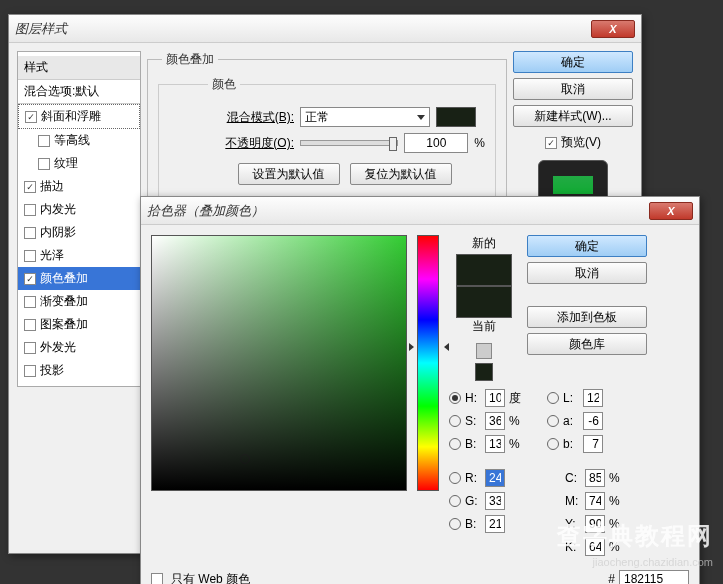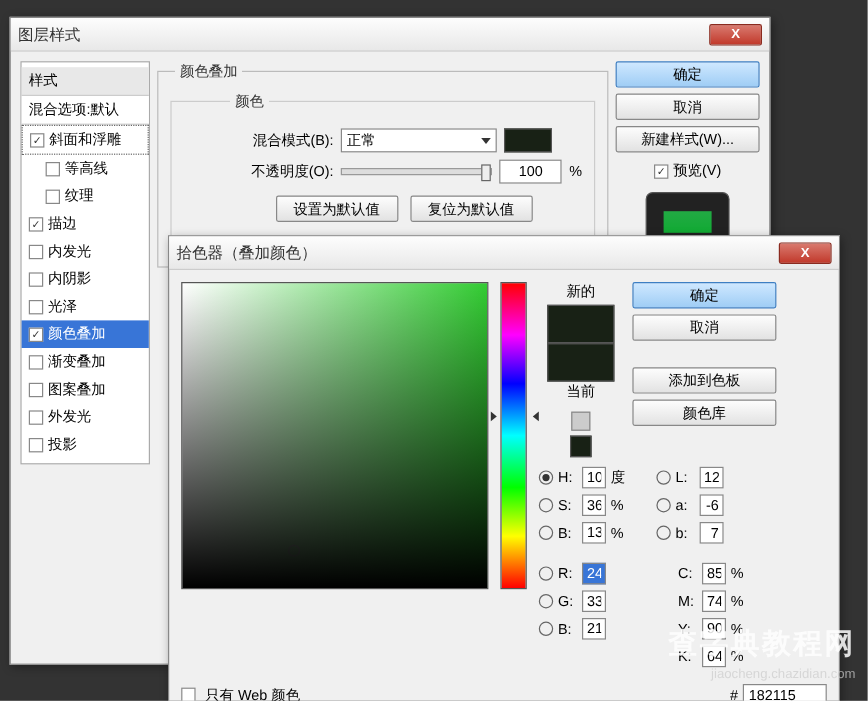--- a/index.html
+++ b/index.html
@@ -1,40 +1,40 @@
 <!DOCTYPE html>
 <html><head>
 <meta charset="utf-8">
 <style>
 *{box-sizing:border-box;margin:0;padding:0;font-family:"Microsoft YaHei","SimSun",sans-serif;font-size:12px;}
 body{background:#333;width:723px;height:584px;position:relative;overflow:hidden;}
 .watermark1{position:absolute;right:10px;bottom:32px;color:#fff;font-size:24px;font-weight:bold;opacity:0.85;letter-spacing:2px;}
 .watermark2{position:absolute;right:10px;bottom:16px;color:#ccc;font-size:11px;opacity:0.7;}
 .dialog{position:absolute;background:#f0f0f0;border:1px solid #888;box-shadow:2px 2px 8px rgba(0,0,0,0.4);}
-.titlebar{background:linear-gradient(#fdfdfd,#e8e8e8);height:28px;display:flex;align-items:center;padding:0 6px;border-bottom:1px solid #ccc;}
+.titlebar{background:linear-gradient(#fdfdfd,#e8e8e8);height:28px;display:flex;align-items:center;padding:0 6px;border-bottom:1px solid #ccc;font-style:italic;}
 .titlebar .title{flex:1;color:#333;font-size:13px;}
 .closebtn{width:44px;height:18px;background:linear-gradient(#d97a6f,#c1392b);border:1px solid #8a2a1f;border-radius:2px;display:flex;align-items:center;justify-content:center;color:#fff;font-weight:bold;font-size:11px;cursor:pointer;}
 .dlg-body{display:flex;padding:8px;gap:6px;}
-.styles-list{width:108px;background:#fff;border:1px solid #aaa;padding:4px 0;}
+.styles-list{width:124px;background:#fff;border:1px solid #aaa;padding:4px 0;}
 .styles-list .hdr{padding:3px 6px;background:#e8e8e8;border-bottom:1px solid #ccc;}
 .styles-list .row{padding:3px 4px 3px 6px;display:flex;align-items:center;gap:4px;}
 .styles-list .row.indent{padding-left:20px;}
 .styles-list .row.sel{background:#3875d7;color:#fff;}
 .styles-list .row.active{border:1px dotted #666;}
 .chk{width:12px;height:12px;border:1px solid #888;background:#fff;display:inline-flex;align-items:center;justify-content:center;font-size:9px;color:#333;}
 .fieldset{border:1px solid #bbb;padding:8px 10px 12px;margin-bottom:6px;}
 .legend{font-size:12px;padding:0 4px;margin-left:4px;color:#333;}
 .rowline{display:flex;align-items:center;gap:6px;margin:6px 0;}
-.lbl{text-align:right;width:90px;}
+.lbl{text-align:right;width:90px;text-decoration:underline;}
 .select{border:1px solid #888;background:#fff;height:20px;width:130px;padding:0 4px;display:flex;align-items:center;justify-content:space-between;}
 .tri{width:0;height:0;border-left:4px solid transparent;border-right:4px solid transparent;border-top:5px solid #333;}
 .swatch{width:40px;height:20px;border:1px solid #555;}
 .slider{flex:1;height:6px;background:#ddd;border:1px solid #999;position:relative;}
 .slider .thumb{position:absolute;top:-4px;width:8px;height:14px;background:#eee;border:1px solid #666;}
-.numbox{width:52px;height:20px;border:1px solid #888;background:#fff;text-align:center;padding:2px;}
+.numbox{width:64px;height:20px;border:1px solid #888;background:#fff;text-align:center;padding:2px;}
 .btn{height:22px;border:1px solid #888;background:linear-gradient(#fdfdfd,#e2e2e2);padding:0 14px;cursor:pointer;border-radius:2px;display:inline-flex;align-items:center;justify-content:center;}
 .btn.primary{background:linear-gradient(#cfe8ff,#9fcdf5);border:1px solid #3d7fc3;}
 .rightcol{width:120px;display:flex;flex-direction:column;gap:5px;align-items:stretch;}
 .rightcol .btn{width:100%;}
 .preview-chk{display:flex;align-items:center;gap:4px;justify-content:center;margin-top:2px;}
 .preview-box{width:70px;height:50px;background:#222;border:1px solid #555;margin:4px auto;border-radius:6px;display:flex;align-items:center;justify-content:center;}
 .preview-box .inner{width:40px;height:18px;background:linear-gradient(#2a4,#1a3);}
 
 .cp-body{padding:10px;display:flex;gap:10px;}
 .cp-main{width:256px;height:256px;border:1px solid #555;position:relative;background:linear-gradient(to right,#fff,#3c3);}

